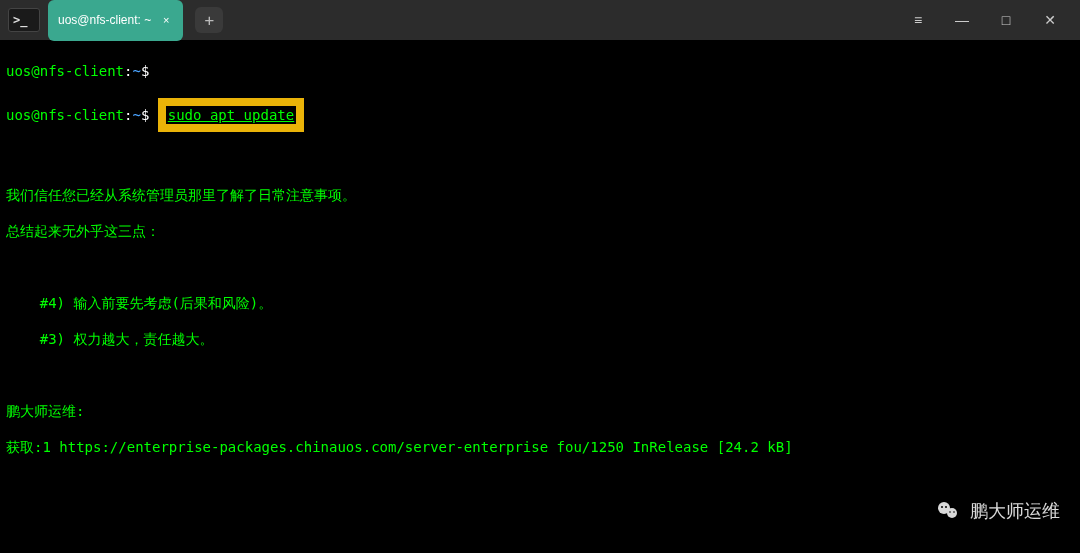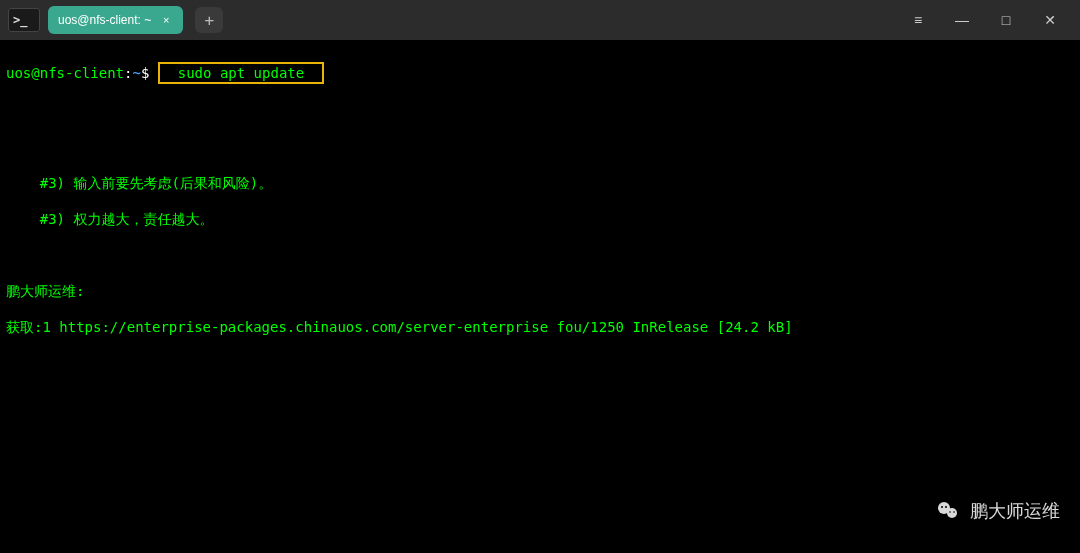--- a/index.html
+++ b/index.html
@@ -30,21 +30,21 @@
       align-items: center;
       justify-content: flex-start;
       padding-left: 4px;
       color: #ddd;
       font-size: 12px;
       font-weight: bold;
     }
     .tab {
       background: #3aa88f;
       color: #fff;
-      height: 28px;
+      height: 41px;
       padding: 0 10px;
       border-radius: 6px;
       display: flex;
       align-items: center;
       gap: 8px;
       font-size: 12px;
       font-family: sans-serif;
     }
     .tab-close {
       width: 14px;
@@ -89,23 +89,24 @@
       padding: 4px 6px;
       line-height: 18px;
       white-space: pre;
       color: #00ff00;
     }
     .prompt-user { color: #00ff00; }
     .prompt-colon { color: #fff; }
     .prompt-path { color: #4aa3ff; }
     .prompt-dollar { color: #fff; }
     .highlight-box {
-      border: 2px solid #eab308;
-      padding: 0 18px;
+      border: 8px solid #eab308;
+      padding: 0 2px;
       display: inline-block;
+      text-decoration: underline;
     }
     .cmd { color: #00ff00; }
     .watermark {
       position: absolute;
       right: 20px;
       bottom: 30px;
       display: flex;
       align-items: center;
       gap: 8px;
       color: #fff;
@@ -132,24 +133,27 @@
   <div class="titlebar-spacer"></div>
   <div class="win-controls">
     <span class="win-btn">≡</span>
     <span class="win-btn">—</span>
     <span class="win-btn">□</span>
     <span class="win-btn">✕</span>
   </div>
 </div>
 
 <div class="terminal">
+<div><span class="prompt-user">uos@nfs-client</span><span class="prompt-colon">:</span><span class="prompt-path">~</span><span class="prompt-dollar">$</span></div>
 <div><span class="prompt-user">uos@nfs-client</span><span class="prompt-colon">:</span><span class="prompt-path">~</span><span class="prompt-dollar">$</span> <span class="highlight-box"><span class="cmd">sudo apt update</span></span></div>
 <div> </div>
+<div>我们信任您已经从系统管理员那里了解了日常注意事项。</div>
+<div>总结起来无外乎这三点：</div>
 <div> </div>
-<div>    #3) 输入前要先考虑(后果和风险)。</div>
+<div>    #4) 输入前要先考虑(后果和风险)。</div>
 <div>    #3) 权力越大，责任越大。</div>
 <div> </div>
 <div>鹏大师运维:</div>
 <div>获取:1 https://enterprise-packages.chinauos.com/server-enterprise fou/1250 InRelease [24.2 kB]</div>
 
 
 
 
 
 

